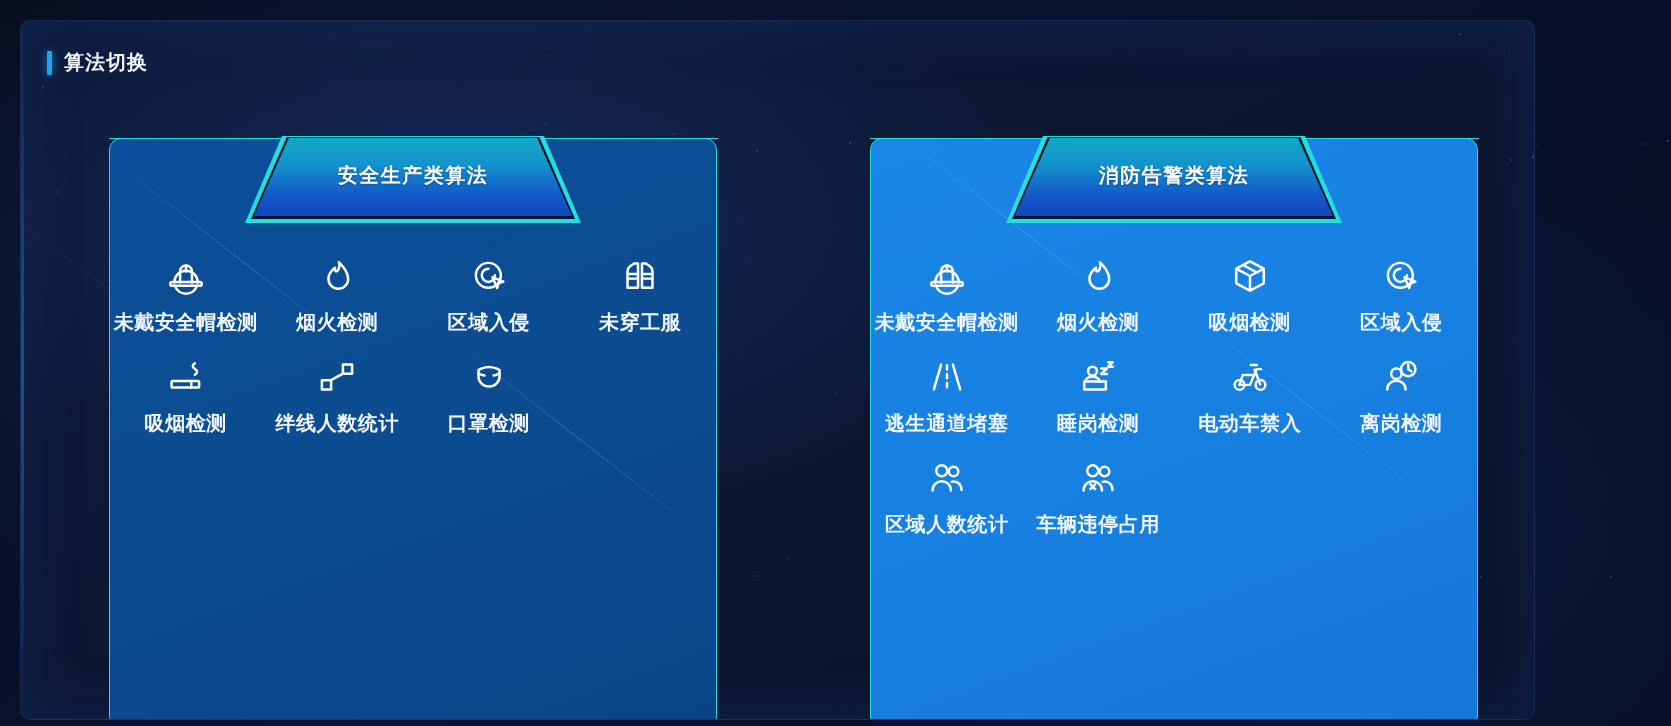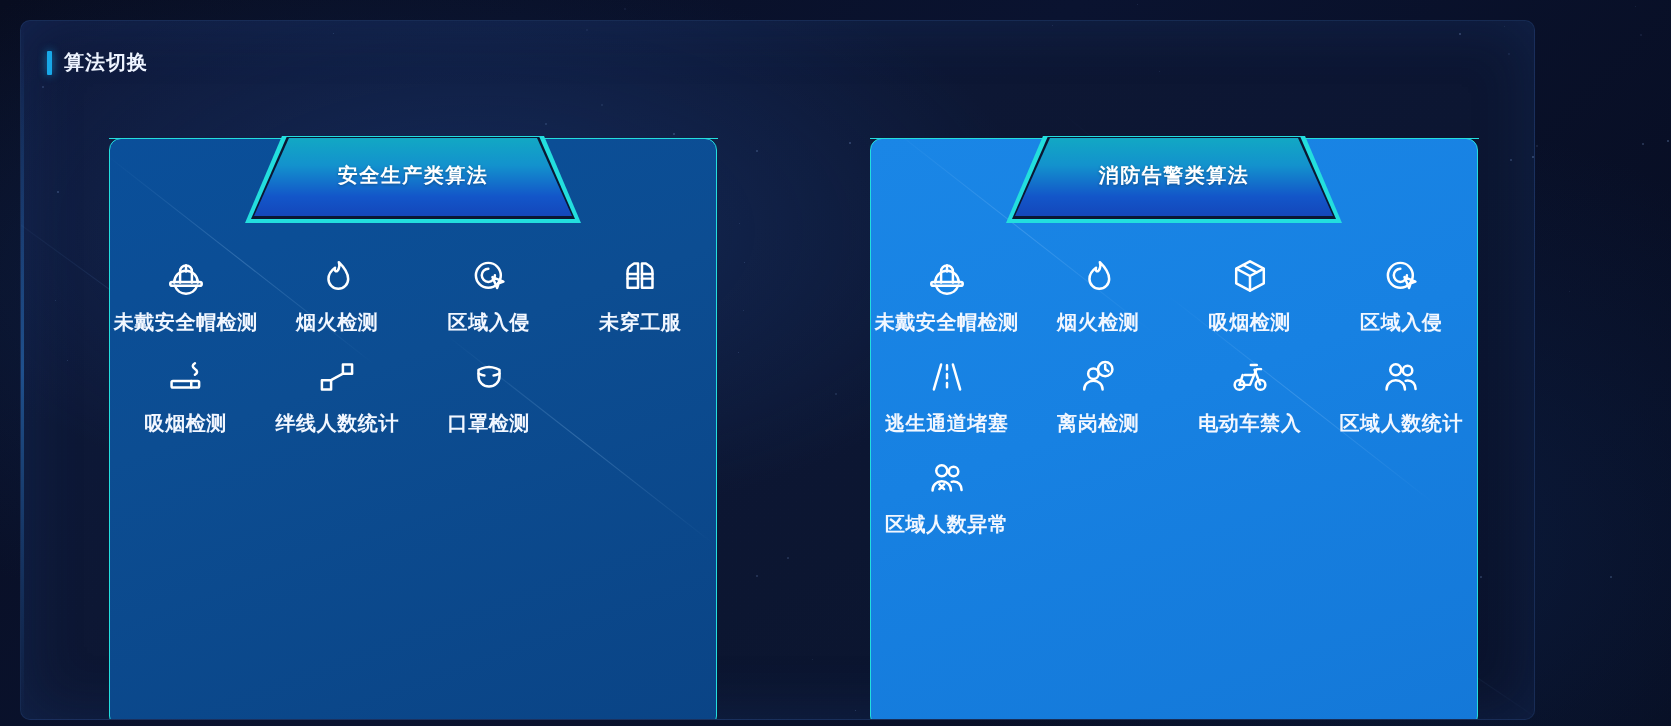--- a/index.html
+++ b/index.html
@@ -465,62 +465,74 @@
                 <path fill="none" stroke="#ffffff" stroke-width="1.9" stroke-linecap="round" stroke-linejoin="round" d="M11.5 6.5L6 25.5"></path>
                 <path fill="none" stroke="#ffffff" stroke-width="1.9" stroke-linecap="round" stroke-linejoin="round" d="M20.5 6.5L26 25.5"></path>
                 <path fill="none" stroke="#ffffff" stroke-width="1.9" stroke-linecap="round" stroke-linejoin="round" stroke-dasharray="3.2 3.6" d="M16 7v18"></path>
               </svg>
             </div>
             <div class="lb">逃生通道堵塞</div>
           </div>
           <div class="cell">
             <div class="ic">
               <svg viewBox="0 0 32 32">
-                <circle fill="none" stroke="#ffffff" stroke-width="1.9" stroke-linecap="round" stroke-linejoin="round" cx="12.5" cy="13.5" r="4"></circle>
-                <path fill="none" stroke="#ffffff" stroke-width="1.9" stroke-linecap="round" stroke-linejoin="round" d="M5.5 25.5c0-4 3.1-6.6 7-6.6s7 2.6 7 6.6"></path>
-                <circle fill="none" stroke="#ffffff" stroke-width="1.9" stroke-linecap="round" stroke-linejoin="round" cx="21.5" cy="10" r="5.5"></circle>
-                <path fill="none" stroke="#ffffff" stroke-width="1.9" stroke-linecap="round" stroke-linejoin="round" d="M21.5 6.8V10l2.4 1.6"></path>
-              </svg>
-            </div>
-            <div class="lb">离岗检测</div>
+                <circle fill="none" stroke="#ffffff" stroke-width="1.9" stroke-linecap="round" stroke-linejoin="round" cx="11.8" cy="11.5" r="3.4"></circle>
+                <path fill="none" stroke="#ffffff" stroke-width="1.9" stroke-linecap="round" stroke-linejoin="round" d="M6.3 19.5c.5-2.2 2.6-3.6 5.5-3.6s5 1.4 5.5 3.6"></path>
+                <path fill="none" stroke="#ffffff" stroke-width="1.9" stroke-linecap="round" stroke-linejoin="round" d="M5.5 19.5h16.5v6H5.5z"></path>
+                <path fill="none" stroke="#ffffff" stroke-width="1.9" stroke-linecap="round" stroke-linejoin="round" d="M18.5 9.5h4.4l-4.4 4.2h4.4"></path>
+                <path fill="none" stroke="#ffffff" stroke-width="1.9" stroke-linecap="round" stroke-linejoin="round" d="M23.8 4.8h3.4l-3.4 3.3h3.4"></path>
+              </svg>
+            </div>
+            <div class="lb">睡岗检测</div>
           </div>
           <div class="cell">
             <div class="ic">
               <svg viewBox="0 0 32 32">
                 <circle fill="none" stroke="#ffffff" stroke-width="1.9" stroke-linecap="round" stroke-linejoin="round" cx="8" cy="22" r="3.7"></circle>
                 <circle fill="none" stroke="#ffffff" stroke-width="1.9" stroke-linecap="round" stroke-linejoin="round" cx="24" cy="22" r="3.7"></circle>
                 <path fill="none" stroke="#ffffff" stroke-width="1.9" stroke-linecap="round" stroke-linejoin="round" d="M8 22h8l5-12h3.4"></path>
                 <path fill="none" stroke="#ffffff" stroke-width="1.9" stroke-linecap="round" stroke-linejoin="round" d="M19.5 10.5l4.2 11"></path>
                 <path fill="none" stroke="#ffffff" stroke-width="1.9" stroke-linecap="round" stroke-linejoin="round" d="M12 14.5h6.2"></path>
                 <path fill="none" stroke="#ffffff" stroke-width="1.9" stroke-linecap="round" stroke-linejoin="round" d="M10.4 14.5L8 22"></path>
                 <path fill="none" stroke="#ffffff" stroke-width="1.9" stroke-linecap="round" stroke-linejoin="round" d="M16.6 6.8h4.6"></path>
               </svg>
             </div>
             <div class="lb">电动车禁入</div>
           </div>
           <div class="cell">
             <div class="ic">
               <svg viewBox="0 0 32 32">
+                <circle fill="none" stroke="#ffffff" stroke-width="1.9" stroke-linecap="round" stroke-linejoin="round" cx="12.5" cy="13.5" r="4"></circle>
+                <path fill="none" stroke="#ffffff" stroke-width="1.9" stroke-linecap="round" stroke-linejoin="round" d="M5.5 25.5c0-4 3.1-6.6 7-6.6s7 2.6 7 6.6"></path>
+                <circle fill="none" stroke="#ffffff" stroke-width="1.9" stroke-linecap="round" stroke-linejoin="round" cx="21.5" cy="10" r="5.5"></circle>
+                <path fill="none" stroke="#ffffff" stroke-width="1.9" stroke-linecap="round" stroke-linejoin="round" d="M21.5 6.8V10l2.4 1.6"></path>
+              </svg>
+            </div>
+            <div class="lb">离岗检测</div>
+          </div>
+          <div class="cell">
+            <div class="ic">
+              <svg viewBox="0 0 32 32">
                 <circle fill="none" stroke="#ffffff" stroke-width="1.9" stroke-linecap="round" stroke-linejoin="round" cx="12" cy="10.5" r="4.2"></circle>
                 <path fill="none" stroke="#ffffff" stroke-width="1.9" stroke-linecap="round" stroke-linejoin="round" d="M5 25.5c0-4.1 3.1-7 7-7s7 2.9 7 7"></path>
                 <circle fill="none" stroke="#ffffff" stroke-width="1.9" stroke-linecap="round" stroke-linejoin="round" cx="21" cy="11" r="3.6"></circle>
                 <path fill="none" stroke="#ffffff" stroke-width="1.9" stroke-linecap="round" stroke-linejoin="round" d="M19.5 18.9c.5-.2 1-.3 1.6-.3 3.6 0 6 2.8 6 6.6"></path>
               </svg>
             </div>
             <div class="lb">区域人数统计</div>
           </div>
           <div class="cell">
             <div class="ic">
               <svg viewBox="0 0 32 32">
                 <circle fill="none" stroke="#ffffff" stroke-width="1.9" stroke-linecap="round" stroke-linejoin="round" cx="12" cy="10.5" r="4.2"></circle>
                 <path fill="none" stroke="#ffffff" stroke-width="1.9" stroke-linecap="round" stroke-linejoin="round" d="M5 25.5c0-4.1 3.1-7 7-7s7 2.9 7 7"></path>
                 <circle fill="none" stroke="#ffffff" stroke-width="1.9" stroke-linecap="round" stroke-linejoin="round" cx="21" cy="11" r="3.6"></circle>
                 <path fill="none" stroke="#ffffff" stroke-width="1.9" stroke-linecap="round" stroke-linejoin="round" d="M19.5 18.9c.5-.2 1-.3 1.6-.3 3.6 0 6 2.8 6 6.6"></path>
                 <path fill="none" stroke="#ffffff" stroke-width="1.9" stroke-linecap="round" stroke-linejoin="round" d="M10.2 20.8l3.6 3.6M13.8 20.8l-3.6 3.6"></path>
               </svg>
             </div>
-            <div class="lb">区域人数异常</div>
+            <div class="lb">车辆违停占用</div>
           </div>
           <div class="cell empty"></div>
         </div>
     </div>
   </div>
 </div>
 
 </body></html>

